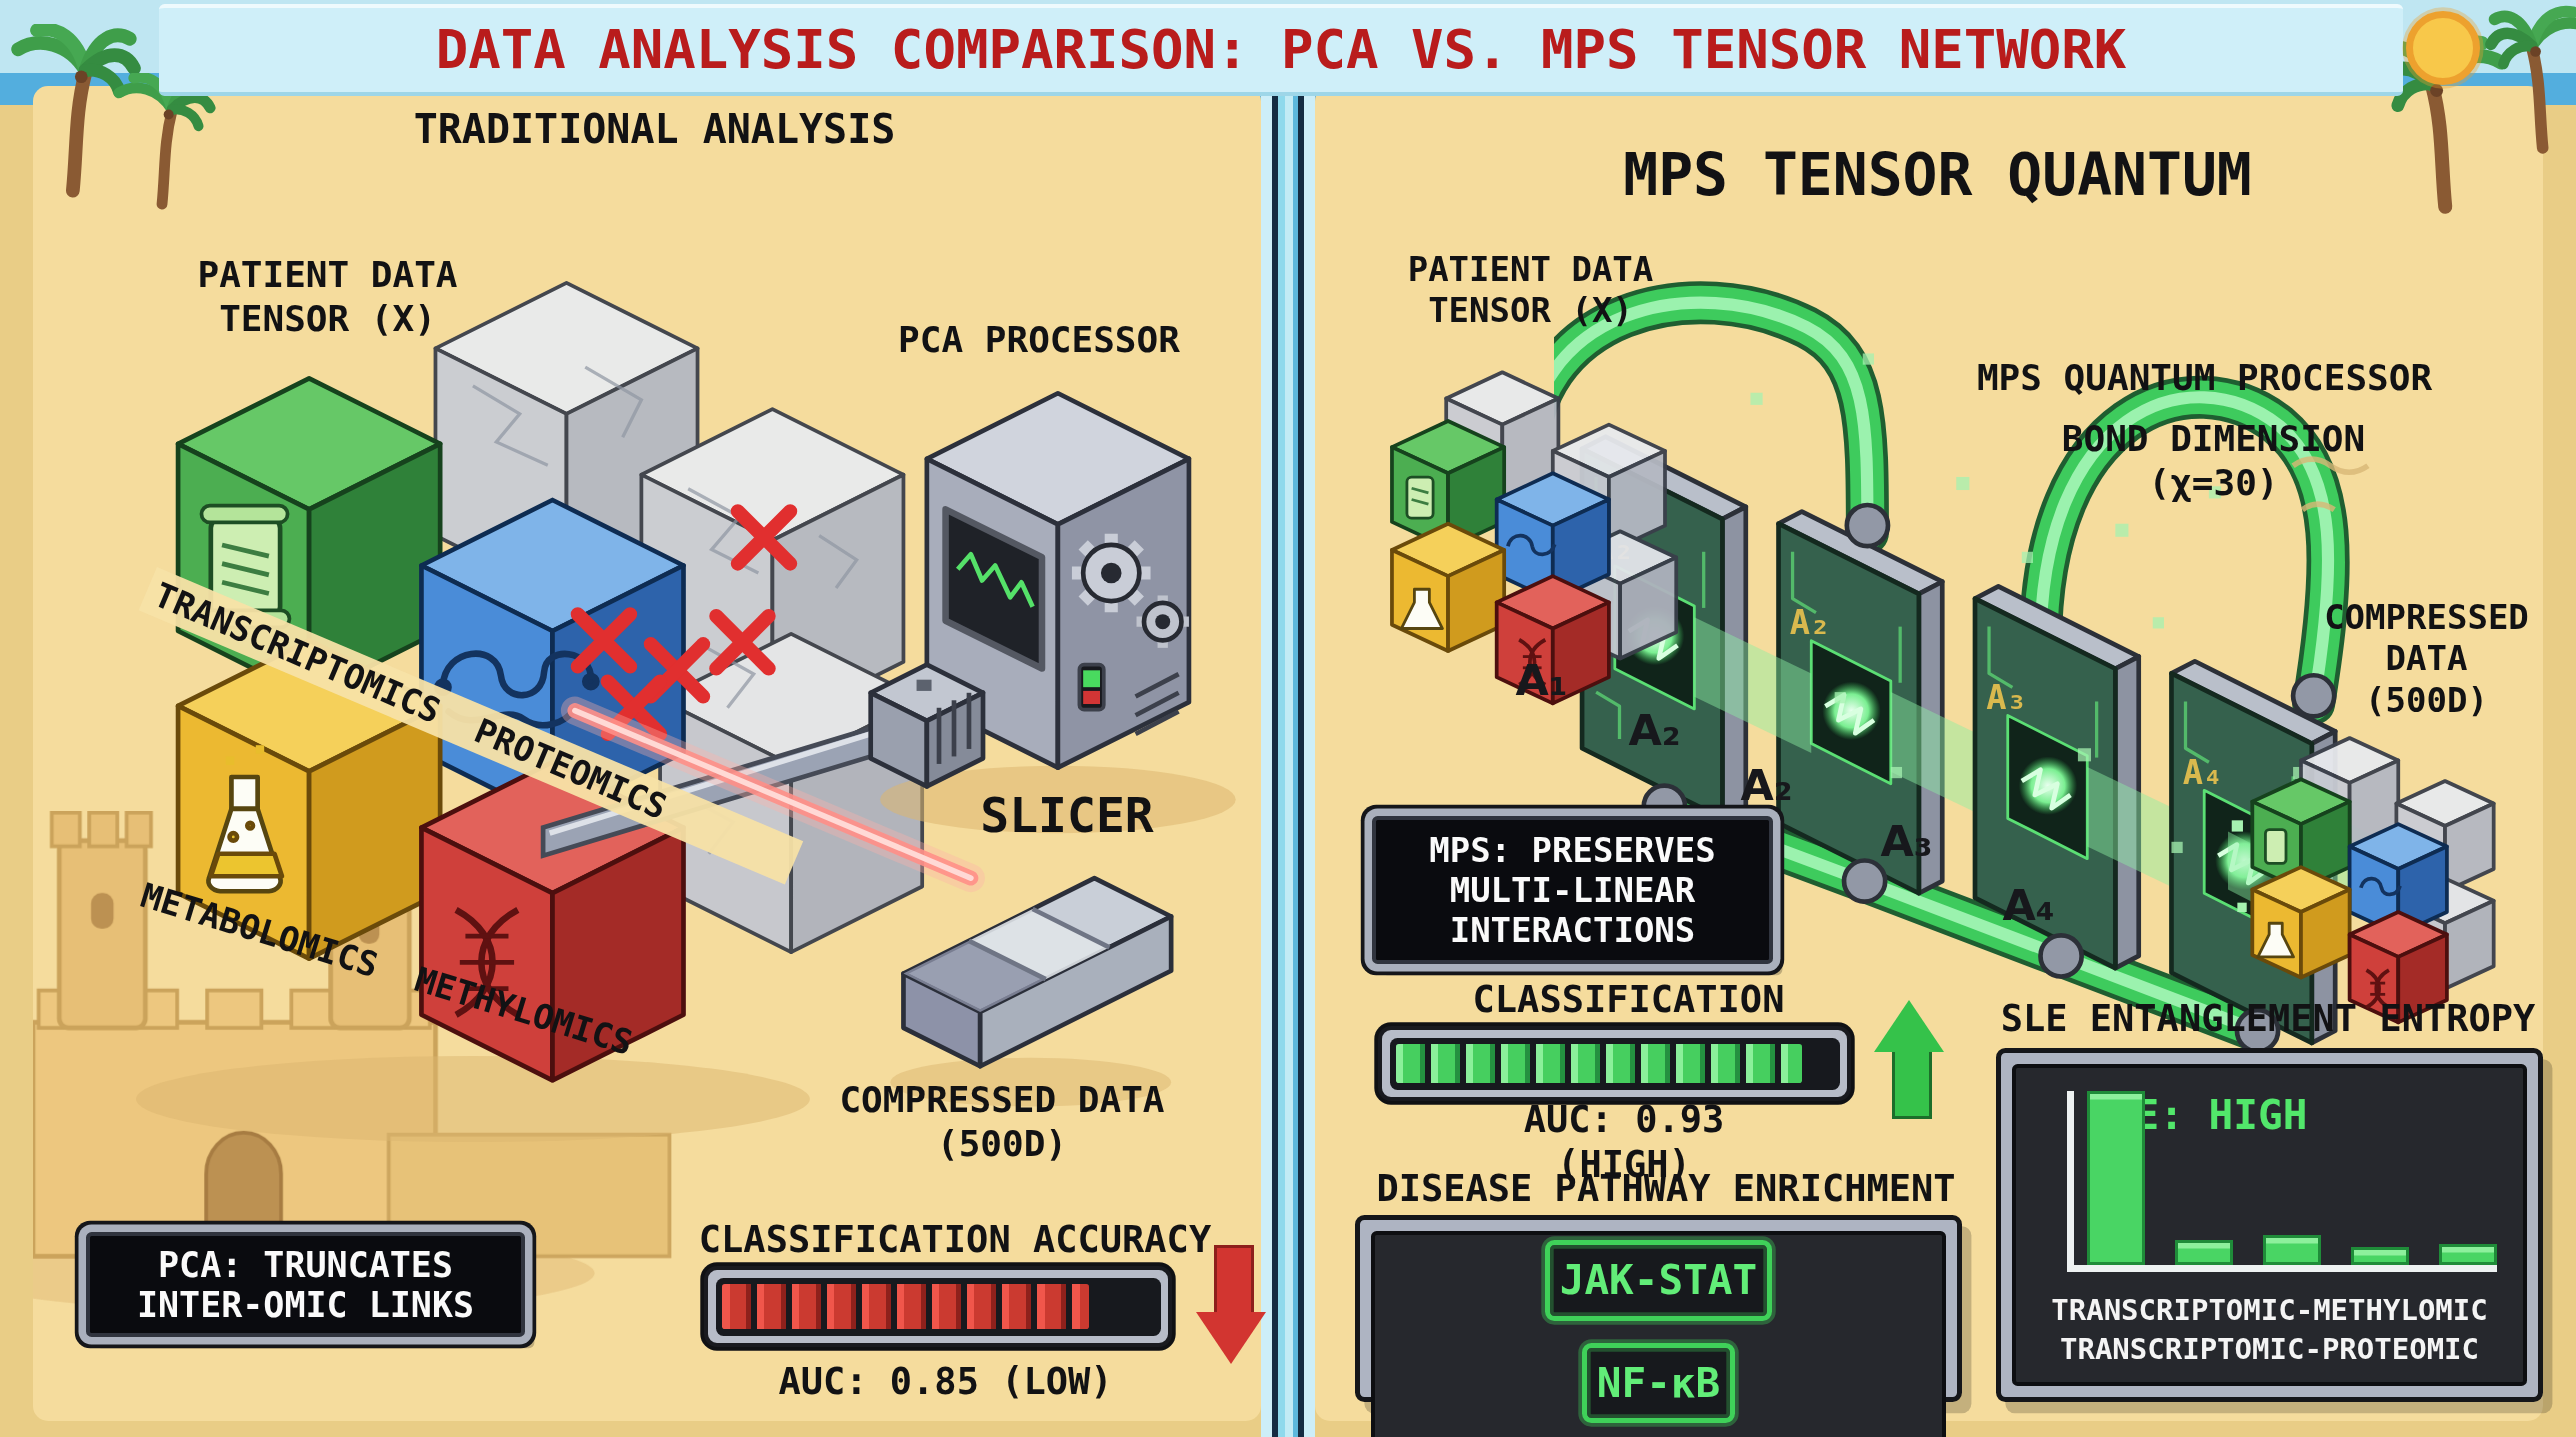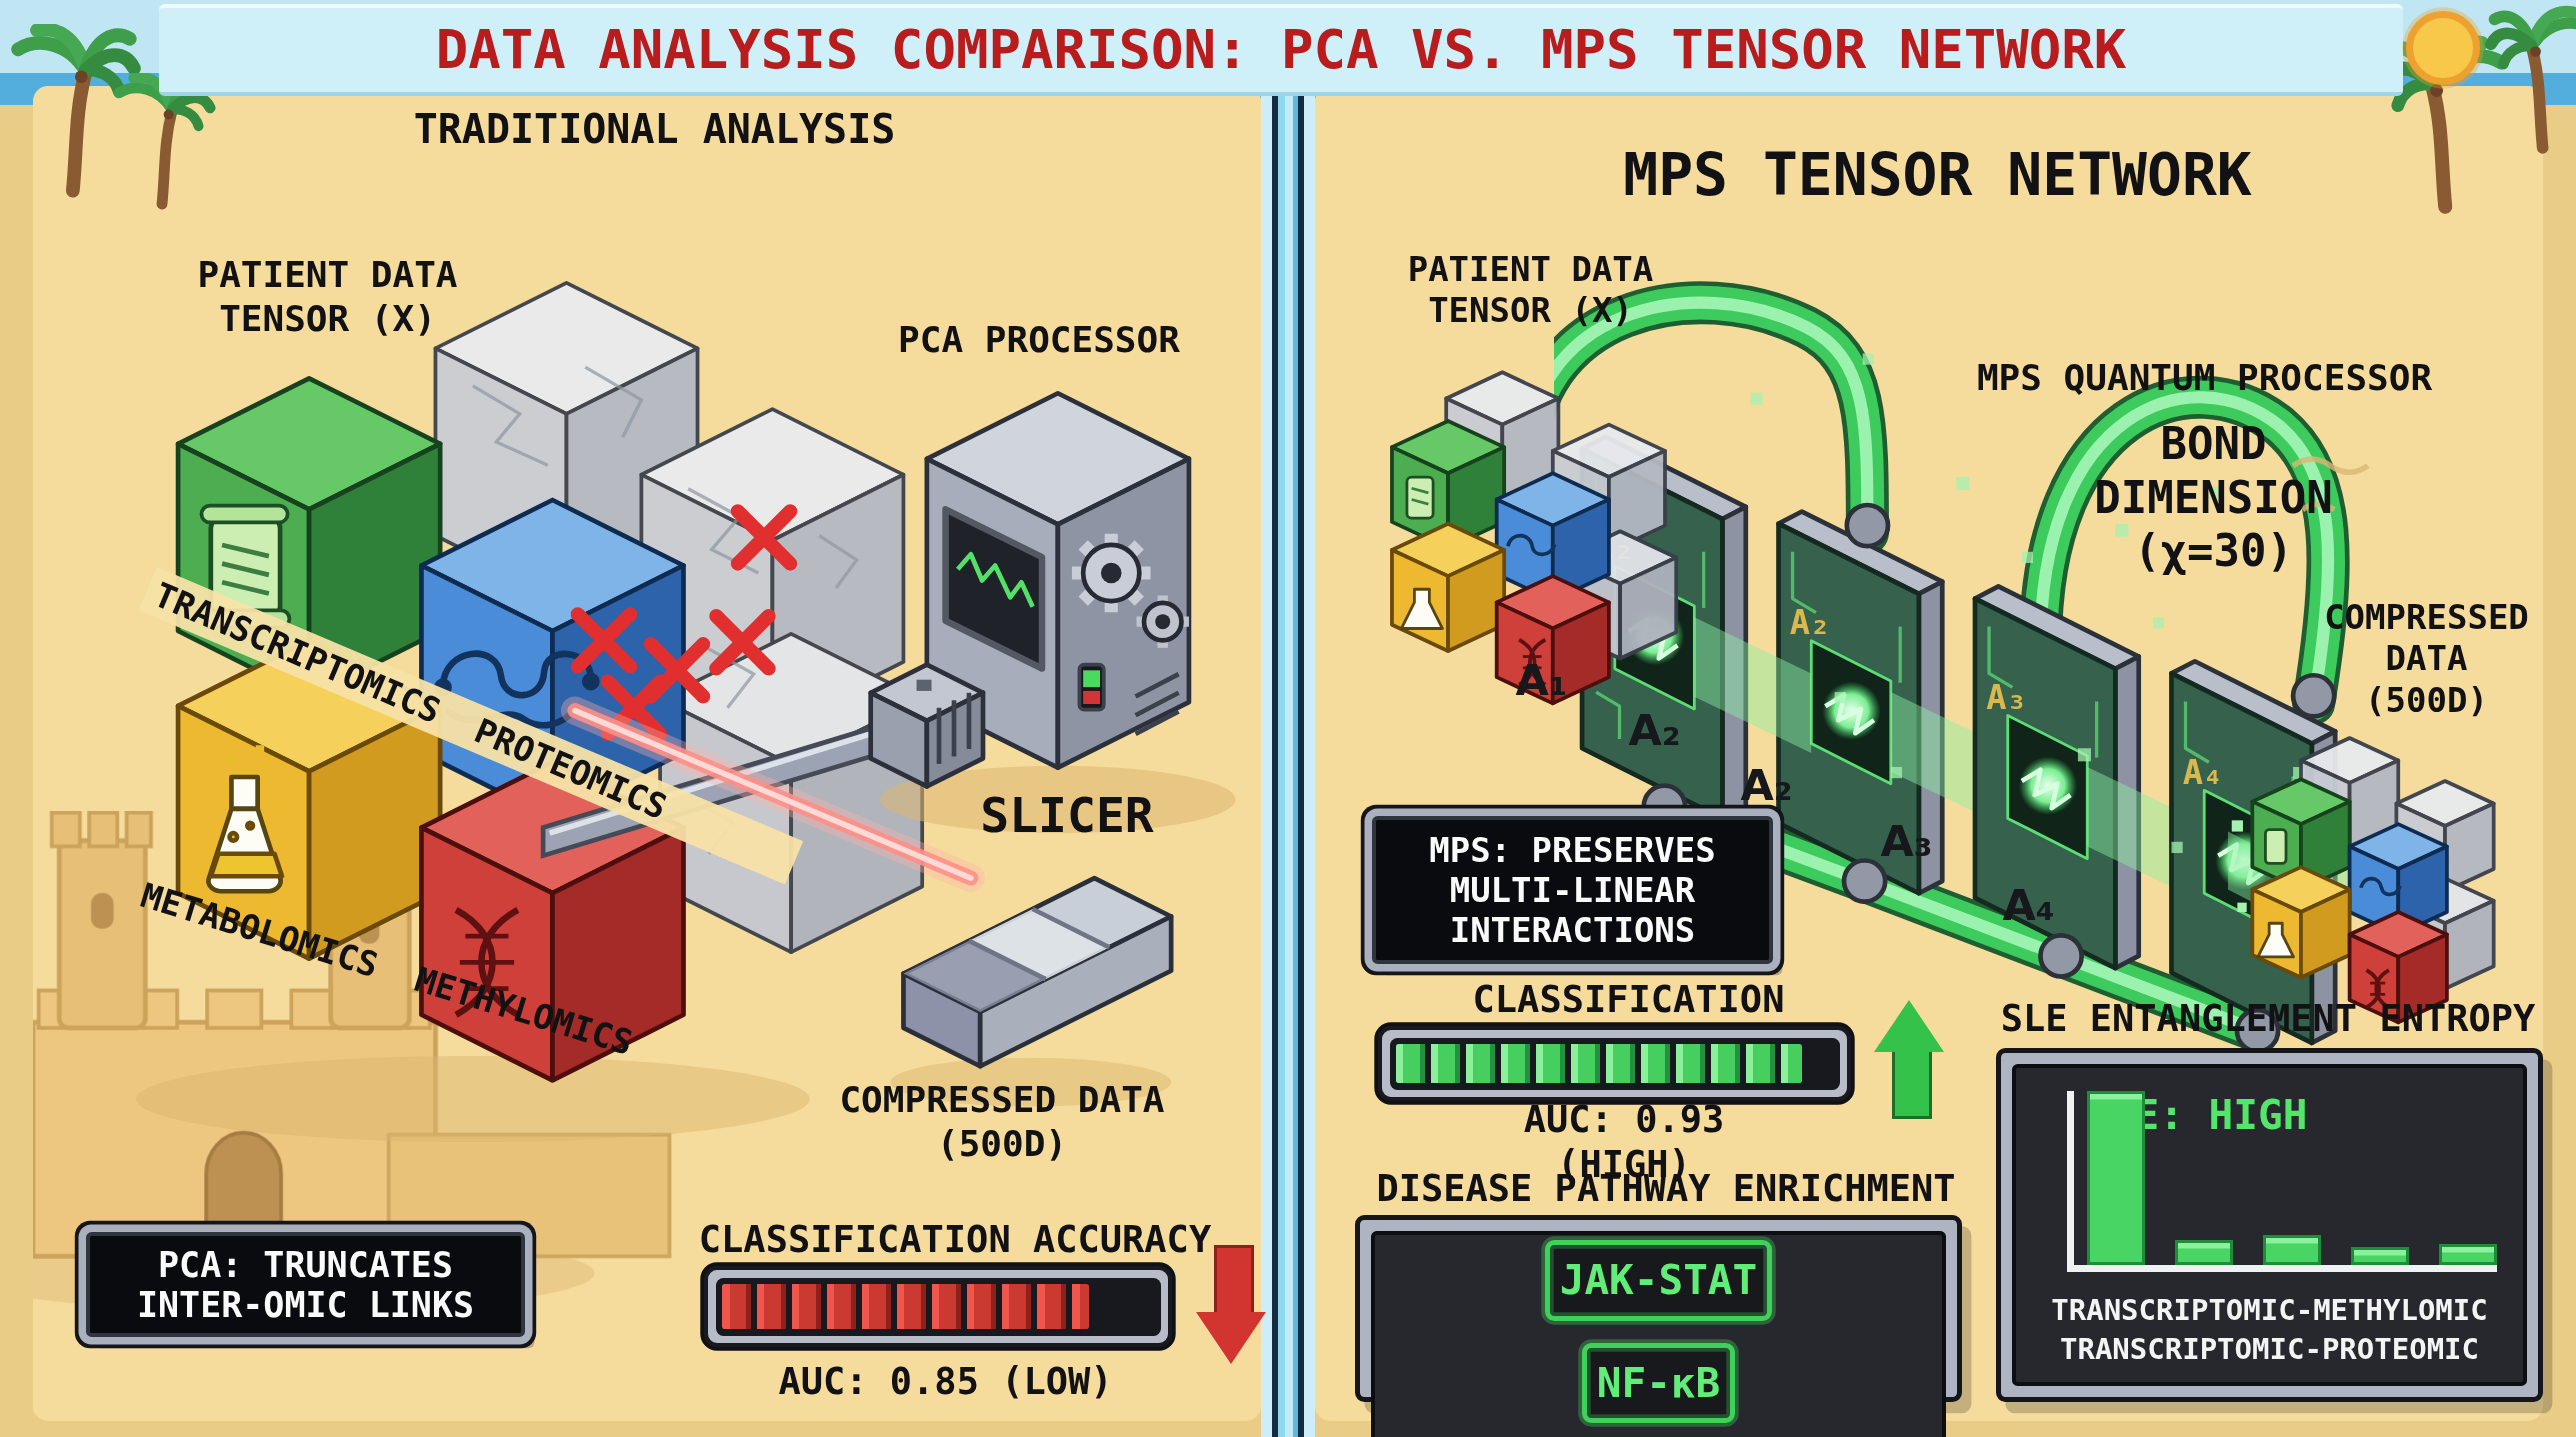--- a/index.html
+++ b/index.html
@@ -508,25 +508,25 @@
       <polygon points="234,230 182,254 182,324 234,300" fill="#a42b27"></polygon>
     <g stroke="#5f1111" stroke-width="4" fill="none">
         <path d="M148,268 c18,10 18,30 0,40"></path>
         <path d="M172,268 c-18,10 -18,30 0,40"></path>
         <line x1="152" y1="282" x2="168" y2="282" stroke-width="3"></line>
         <line x1="152" y1="294" x2="168" y2="294" stroke-width="3"></line>
       </g>
   </g>
 </svg>
 
-<div class="lbl px h-right">MPS TENSOR NETWORK</div>
+<div class="lbl px h-right">MPS TENSOR QUANTUM</div>
 <div class="lbl px preline" style="left:1362px;top:249px;width:337px;font-size:34px">PATIENT DATA
 TENSOR (X)</div>
 <div class="lbl px" style="left:1952px;top:356px;width:505px;font-size:36px">MPS QUANTUM PROCESSOR</div>
-<div class="lbl px preline" style="left:2045px;top:417px;width:337px;font-size:44px">BOND DIMENSION
+<div class="lbl px preline" style="left:2045px;top:417px;width:337px;font-size:36px">BOND DIMENSION
 (χ=30)</div>
 <div class="node-lbl" style="left:1490px;top:655px">A₁</div>
 <div class="node-lbl" style="left:1603px;top:705px">A₂</div>
 <div class="node-lbl" style="left:1715px;top:760px">A₂</div>
 <div class="node-lbl" style="left:1855px;top:816px">A₃</div>
 <div class="node-lbl" style="left:1977px;top:880px">A₄</div>
 <div class="callout" style="left:1372px;top:816px;width:393px;height:140px">
   <div class="px preline" style="font-size:34px">MPS: PRESERVES
 MULTI-LINEAR
 INTERACTIONS</div>

